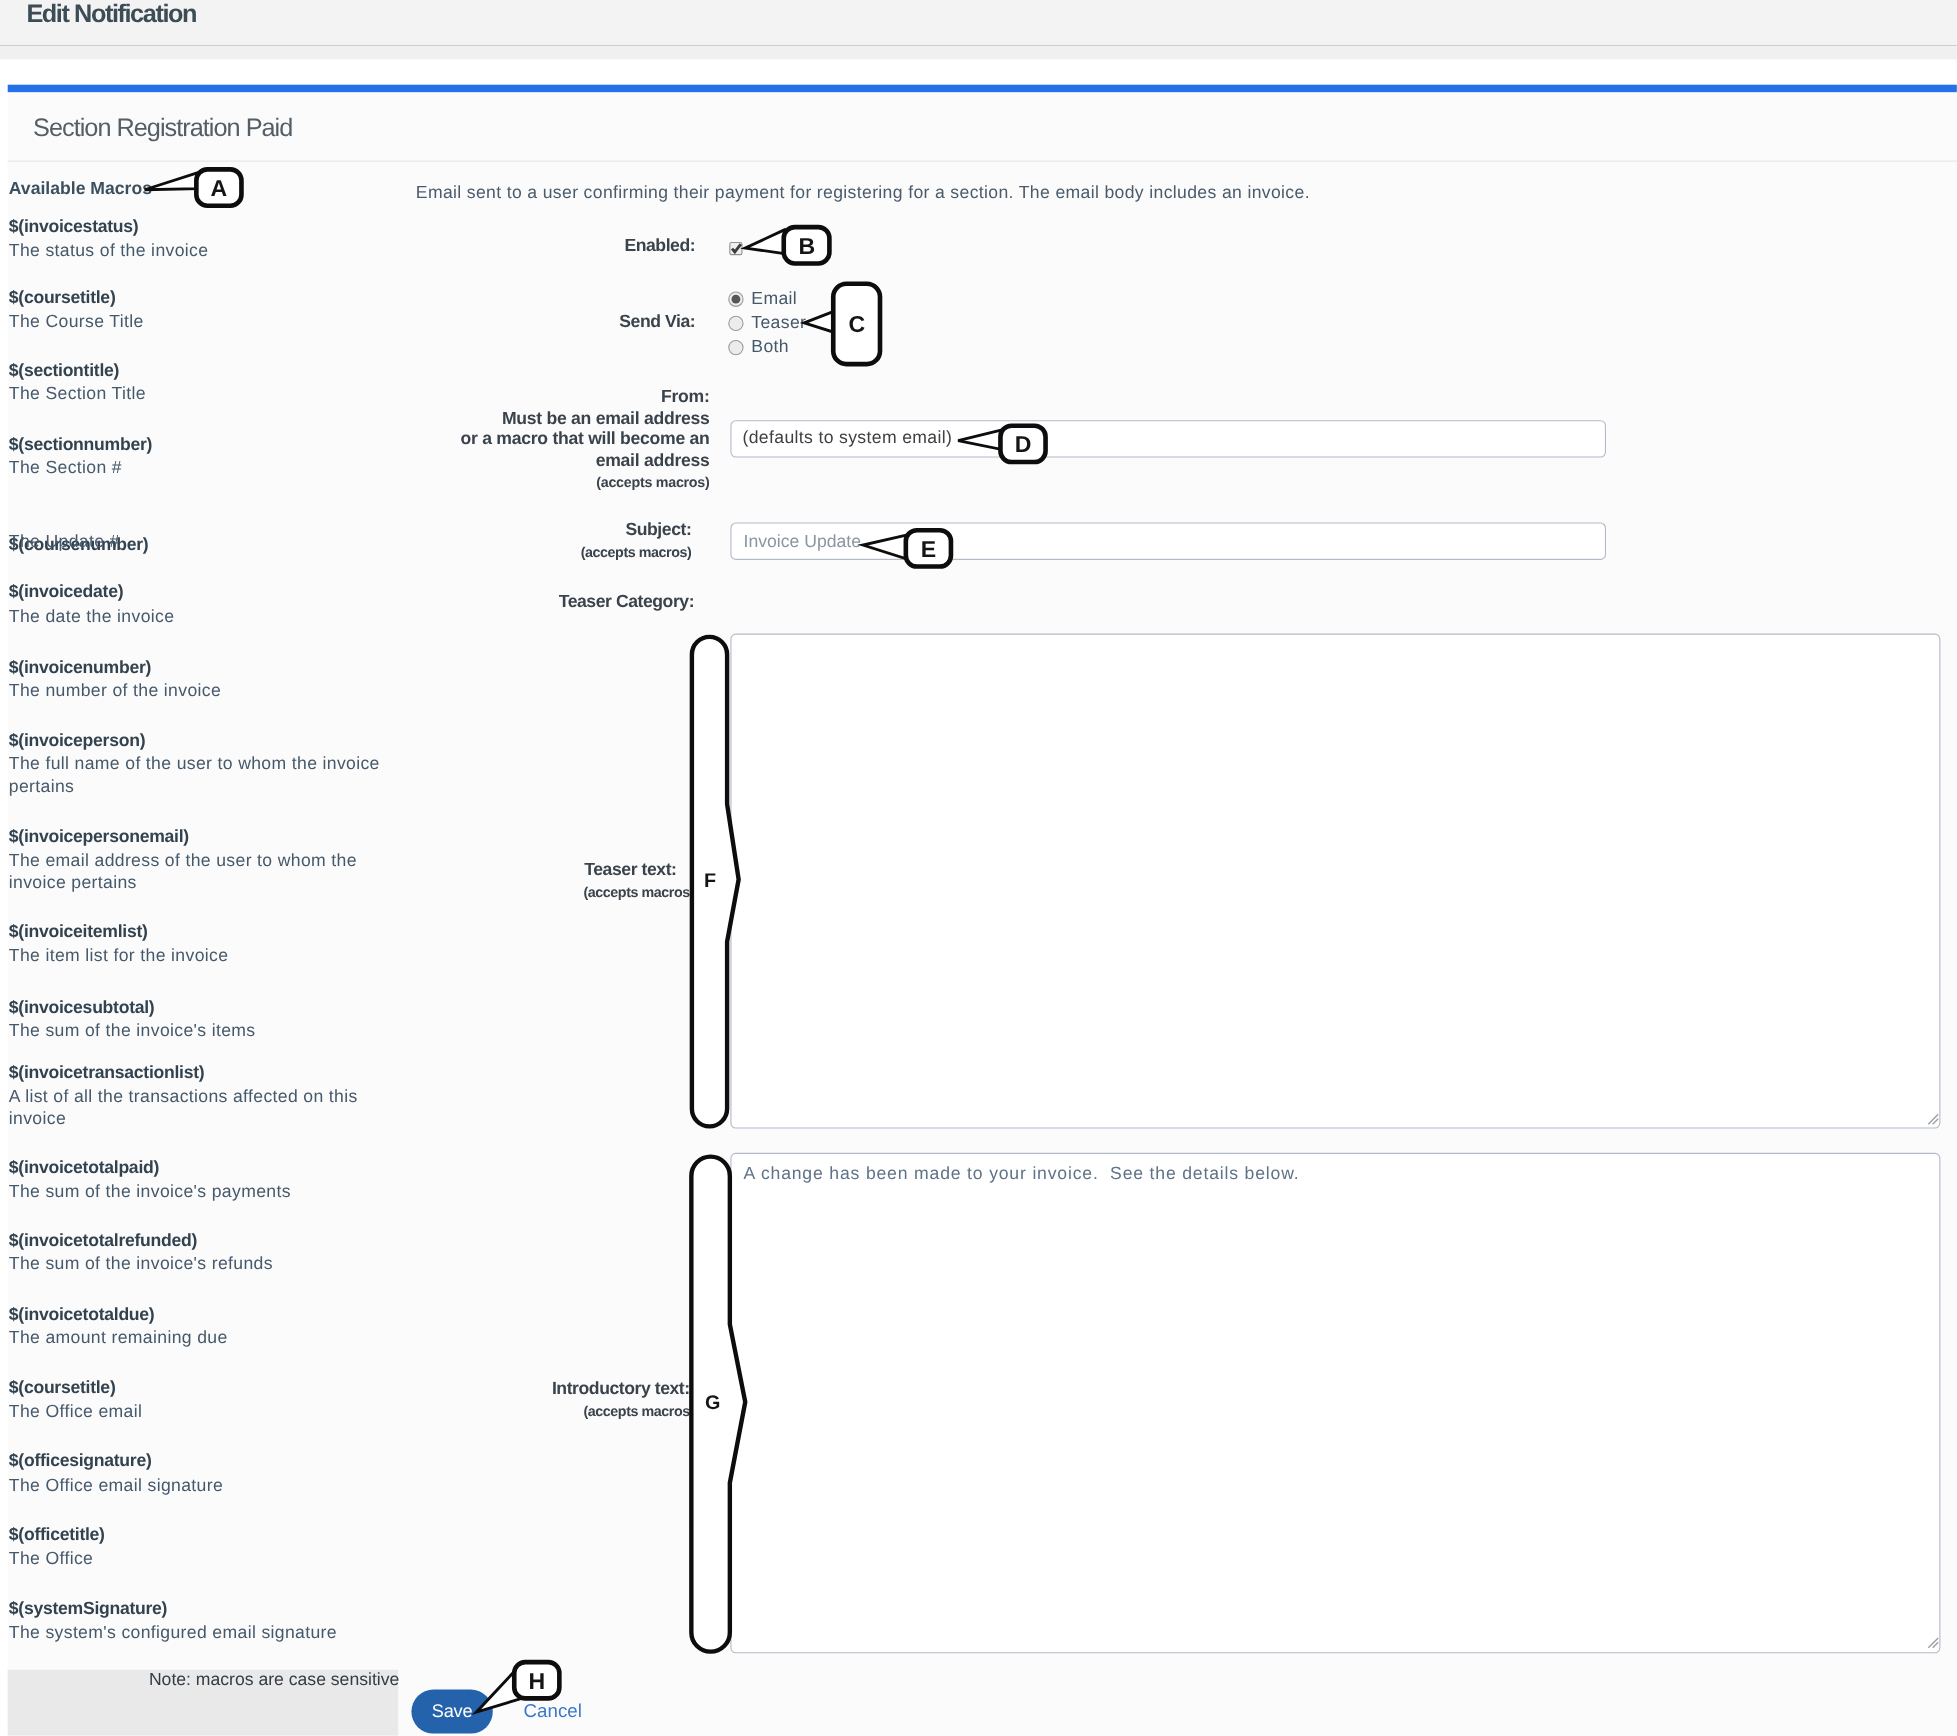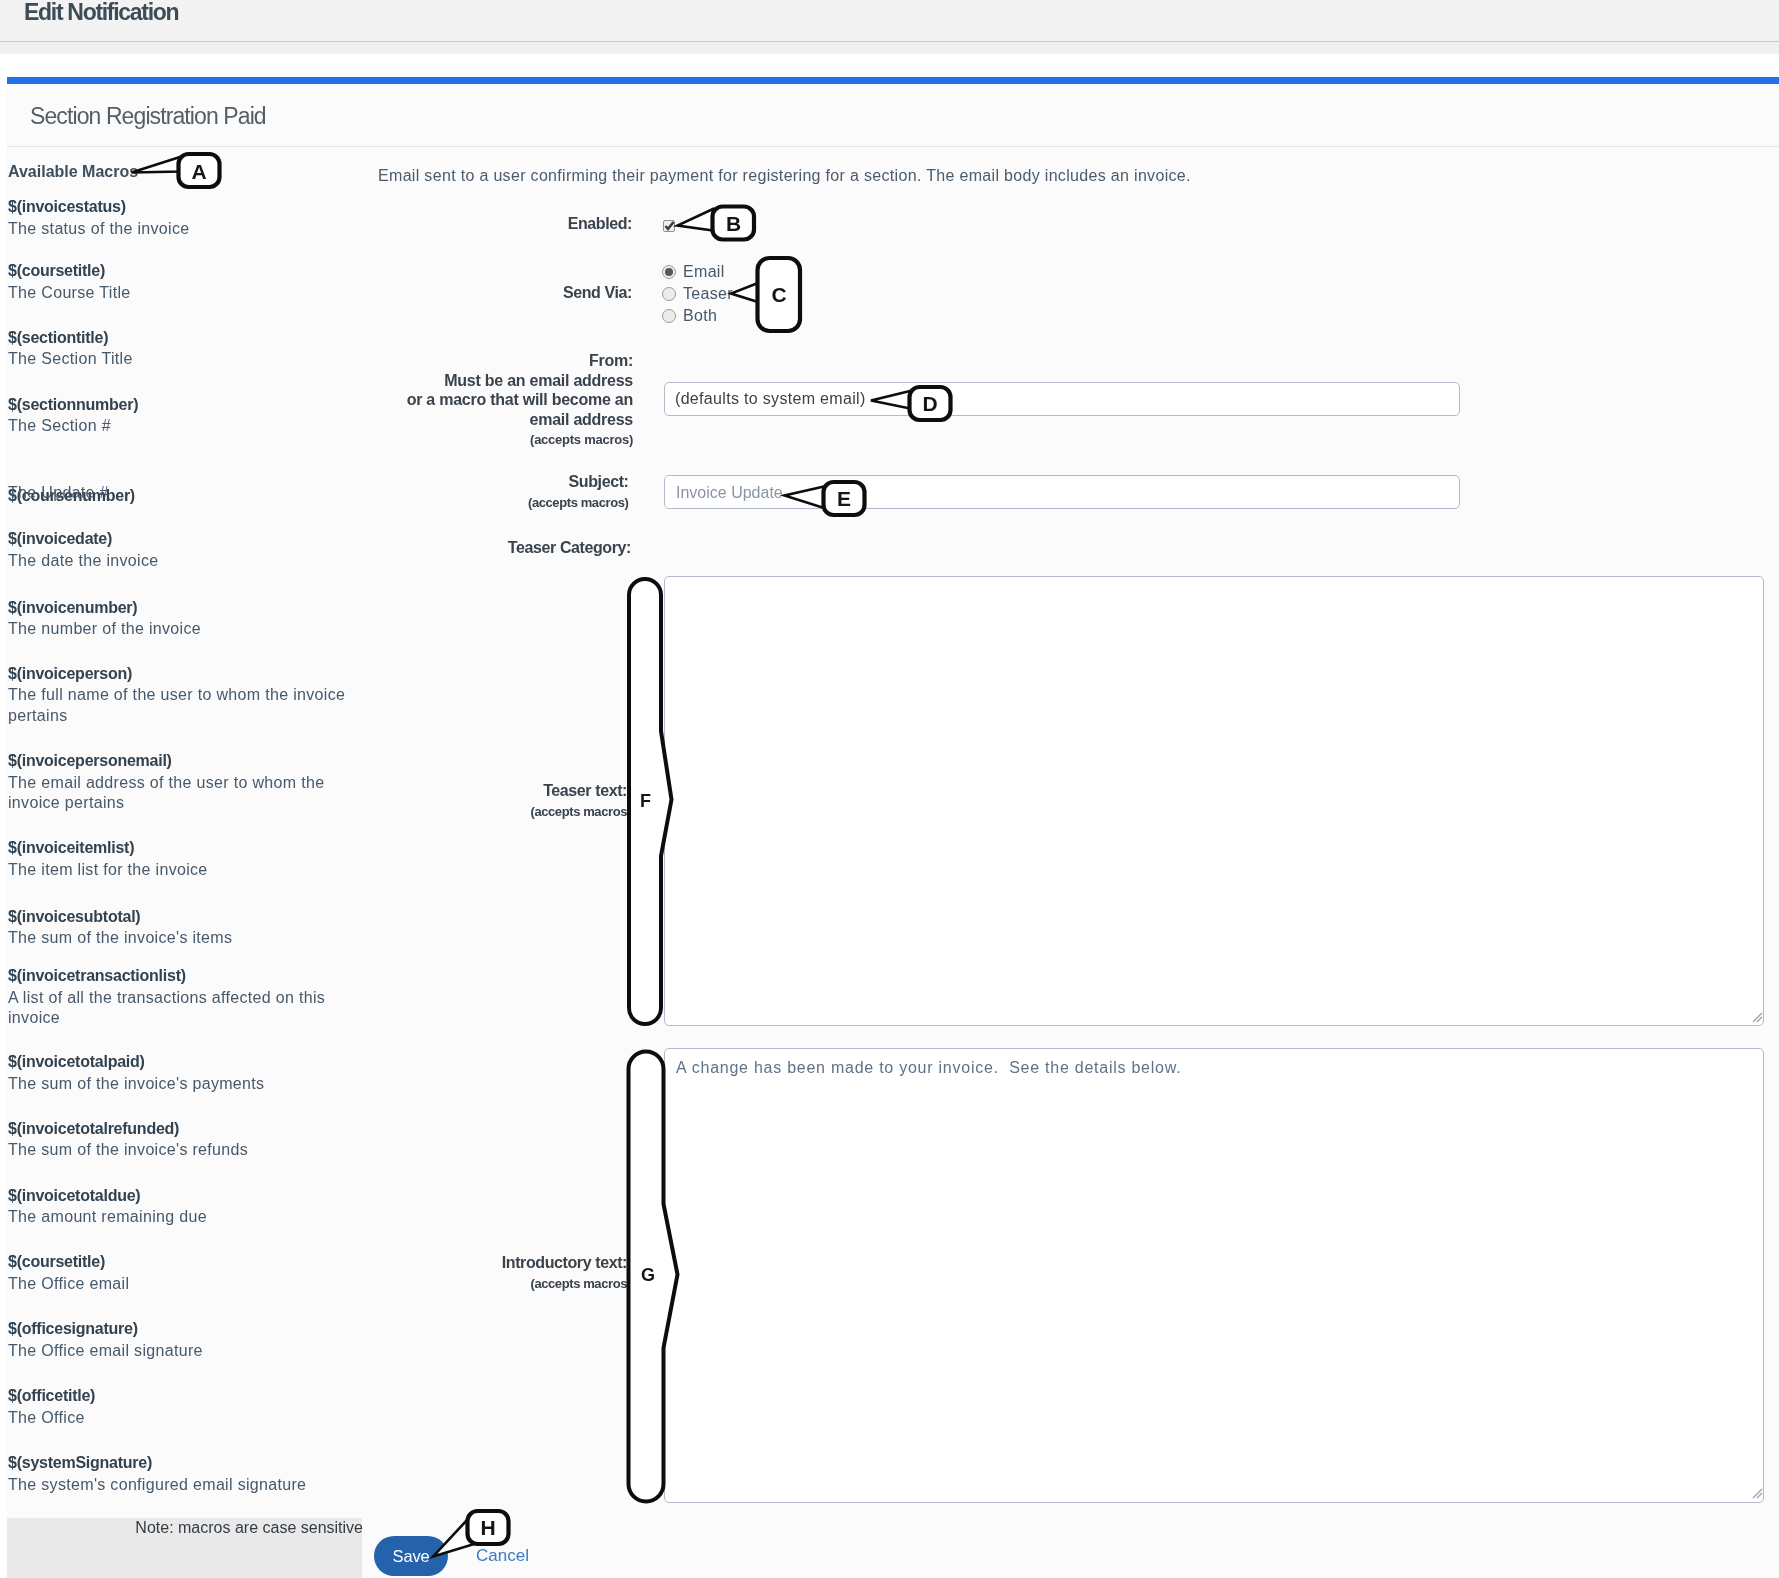--- a/index.html
+++ b/index.html
@@ -75,32 +75,32 @@
 
 <div class="abs lbl" style="left:432px;top:281.5px;width:200px;">Send Via:</div>
 <div class="abs" style="left:662px;top:265px;width:12px;height:12px;border:1px solid #9b9b9b;border-radius:50%;background:#ececec;"></div>
 <div class="abs" style="left:665px;top:267.5px;width:8px;height:8px;border-radius:50%;background:#575757;"></div>
 <div class="abs" style="left:662px;top:287px;width:12px;height:12px;border:1px solid #9b9b9b;border-radius:50%;background:#ececec;"></div>
 <div class="abs" style="left:662px;top:309px;width:12px;height:12px;border:1px solid #9b9b9b;border-radius:50%;background:#ececec;"></div>
 <div class="abs" style="left:683px;top:261px;font-size:16px;color:#45586a;line-height:22px;letter-spacing:0.32px;">Email</div>
 <div class="abs" style="left:683px;top:283px;font-size:16px;color:#45586a;line-height:22px;letter-spacing:0.32px;">Teaser</div>
 <div class="abs" style="left:683px;top:305px;font-size:16px;color:#45586a;line-height:22px;letter-spacing:0.32px;">Both</div>
 
-<div class="abs lbl" style="left:333px;top:351px;width:300px;line-height:19.5px;letter-spacing:-0.25px;">From:<br>Must be an email address<br>or a macro that will become an<br>email address<br><span style="font-size:13px;">(accepts macros)</span></div>
+<div class="abs lbl" style="left:345px;top:351px;width:300px;line-height:19.5px;letter-spacing:-0.25px;">From:<br>Must be an email address<br>or a macro that will become an<br>email address<br><span style="font-size:13px;">(accepts macros)</span></div>
 <div class="abs fld" style="left:664px;top:382px;width:796px;height:34px;"></div>
 <div class="abs" style="left:675px;top:382px;width:500px;font-size:16px;color:#404040;line-height:34px;letter-spacing:0.32px;">(defaults to system email)</div>
 
 <div class="abs lbl" style="left:328.5px;top:472px;width:300px;line-height:19.5px;">Subject:<br><span style="font-size:13px;">(accepts macros)</span></div>
 <div class="abs fld" style="left:664px;top:474.5px;width:796px;height:34px;"></div>
 <div class="abs" style="left:676px;top:476px;width:500px;font-size:16px;color:#8a95a1;line-height:34px;">Invoice Update</div>
 
 <div class="abs lbl" style="left:431px;top:537px;width:200px;">Teaser Category:</div>
 
 <div class="abs fld" style="left:664px;top:576px;width:1100px;height:450px;"></div>
-<div class="abs lbl" style="left:331px;top:781px;width:300px;line-height:20px;"><span style="margin-right:4px;">Teaser text:</span><br><span style="font-size:13px;">(accepts macros)</span></div>
+<div class="abs lbl" style="left:331px;top:781px;width:300px;line-height:20px;"><span style="margin-right:16px;">Teaser text:</span><br><span style="font-size:13px;">(accepts macros)</span></div>
 
 <div class="abs fld" style="left:664px;top:1048px;width:1100px;height:455px;"></div>
 <div class="abs" style="left:676px;top:1057px;width:1150px;font-size:16px;color:#5f7288;line-height:22px;white-space:pre;letter-spacing:0.75px;">A change has been made to your invoice.  See the details below.</div>
 <div class="abs lbl" style="left:331px;top:1252.5px;width:300px;line-height:20px;"><span style="margin-right:4px;">Introductory text:</span><br><span style="font-size:13px;">(accepts macros)</span></div>
 
 <div class="abs" style="left:7px;top:1518px;width:355px;height:60px;background:#e9e9e9;"></div>
 <div class="abs" style="left:63px;top:1516.5px;width:300px;font-size:16px;color:#333c44;line-height:22px;text-align:right;">Note: macros are case sensitive</div>
 
 <div class="abs" style="left:374px;top:1536px;width:74px;height:40px;border-radius:20px;background:#2463ab;color:#fff;font-size:16.5px;line-height:40px;text-align:center;letter-spacing:-0.2px;">Save</div>
 <div class="abs" style="left:476px;top:1545px;font-size:17px;color:#3a79c8;line-height:22px;">Cancel</div>

